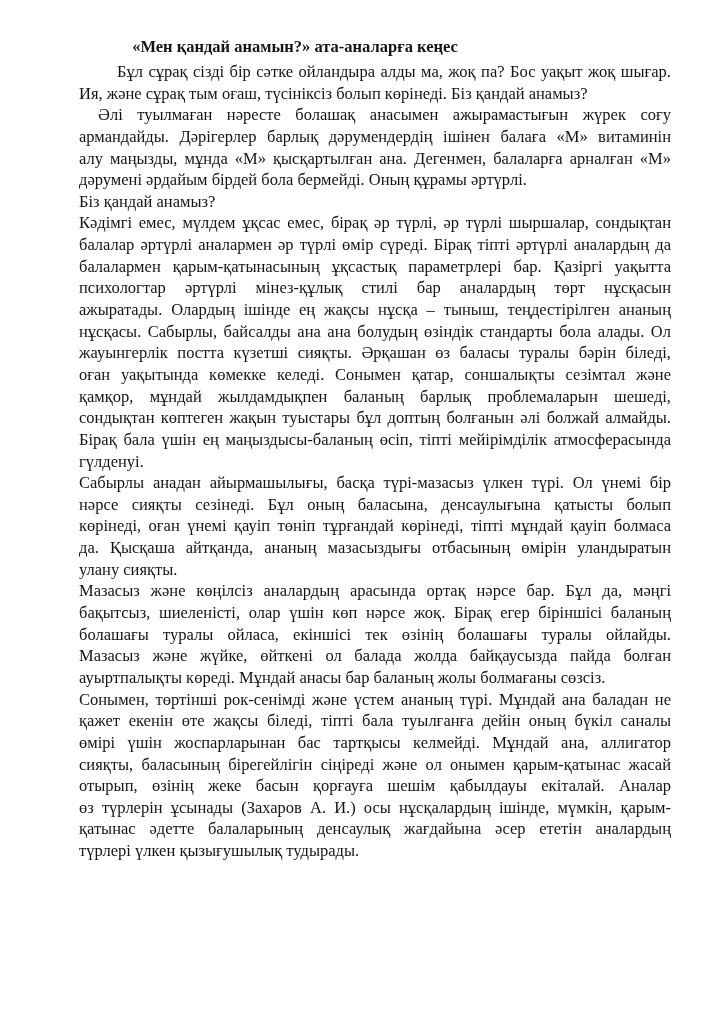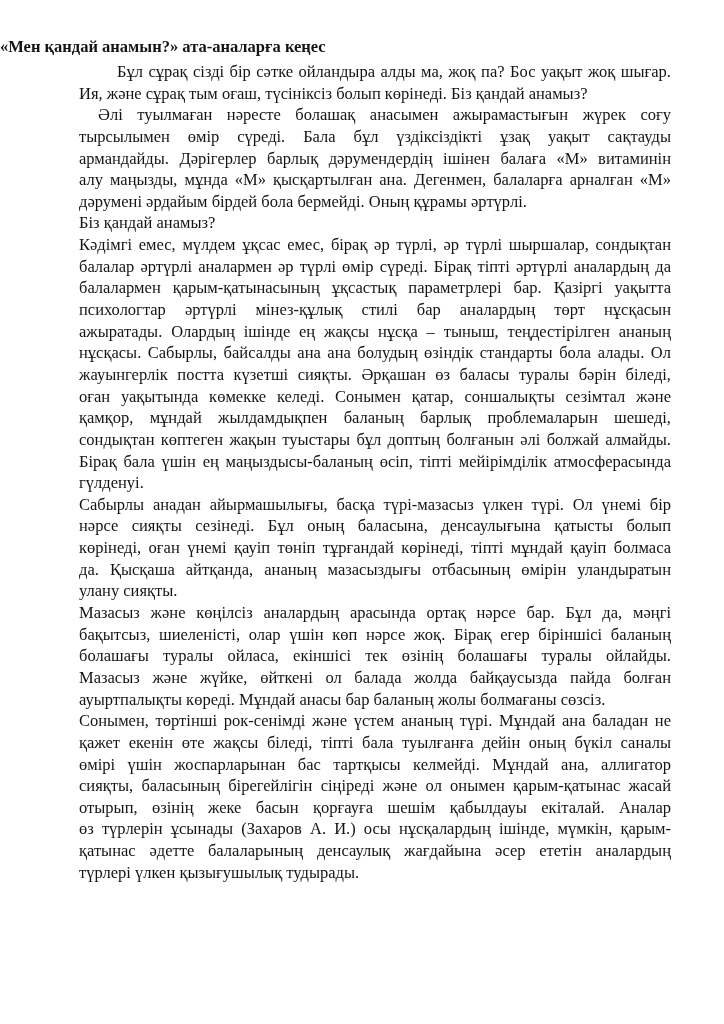--- a/index.html
+++ b/index.html
@@ -1,37 +1,36 @@
 <!DOCTYPE html>
 <html><head>
 <meta charset="utf-8">
 <style>
   html, body { margin:0; padding:0; background:#ffffff; }
   body { width:724px; height:1024px; position:relative; overflow:hidden;
          font-family:"Liberation Serif", "DejaVu Serif", serif; color:#141414; }
-  .title { position:absolute; left:0; width:590px; top:36px; 
+  .title { position:absolute; left:0; width:590px; top:36px; text-align:center;
            font-weight:bold; font-size:16.5px; line-height:22px; }
   .body { position:absolute; left:79px; width:592px; top:61px; font-size:16.5px; }
   .ln { display:block; height:21.65px; line-height:21.65px; white-space:nowrap;
         text-align:justify; text-align-last:justify; overflow:visible;font-family:Liberation Serif, serif; }
   .ln.last { text-align-last:left; }
   .ln.ind1 { padding-left:38px; }
   .ln.ind2 { padding-left:19px; }
   .ln.bold { font-weight:bold; }
 </style>
 </head>
 <body>
 
 <div class="title">«Мен қандай анамын?» ата-аналарға кеңес</div>
 
 <div class="body" id="body">
     <span class="ln ind1">Бұл сұрақ сізді бір сәтке ойландыра алды ма, жоқ па? Бос уақыт жоқ шығар.</span>
     <span class="ln last">Ия, және сұрақ тым оғаш, түсініксіз болып көрінеді. Біз қандай анамыз?</span>
     <span class="ln ind2">Әлі туылмаған нәресте болашақ анасымен ажырамастығын жүрек соғу</span>
-    <span class="ln">тырсылымен өмір сүреді. Бала бұл үздіксіздікті ұзақ уақыт сақтауды</span>
     <span class="ln">армандайды. Дәрігерлер барлық дәрумендердің ішінен балаға «М» витаминін</span>
     <span class="ln">алу маңызды, мұнда «М» қысқартылған ана. Дегенмен, балаларға арналған «М»</span>
     <span class="ln last">дәрумені әрдайым бірдей бола бермейді. Оның құрамы әртүрлі.</span>
     <span class="ln last">Біз қандай анамыз?</span>
     <span class="ln">Кәдімгі емес, мүлдем ұқсас емес, бірақ әр түрлі, әр түрлі шыршалар, сондықтан</span>
     <span class="ln">балалар әртүрлі аналармен әр түрлі өмір сүреді. Бірақ тіпті әртүрлі аналардың да</span>
     <span class="ln">балалармен қарым-қатынасының ұқсастық параметрлері бар. Қазіргі уақытта</span>
     <span class="ln">психологтар әртүрлі мінез-құлық стилі бар аналардың төрт нұсқасын</span>
     <span class="ln">ажыратады. Олардың ішінде ең жақсы нұсқа – тыныш, теңдестірілген ананың</span>
     <span class="ln">нұсқасы. Сабырлы, байсалды ана ана болудың өзіндік стандарты бола алады. Ол</span>

